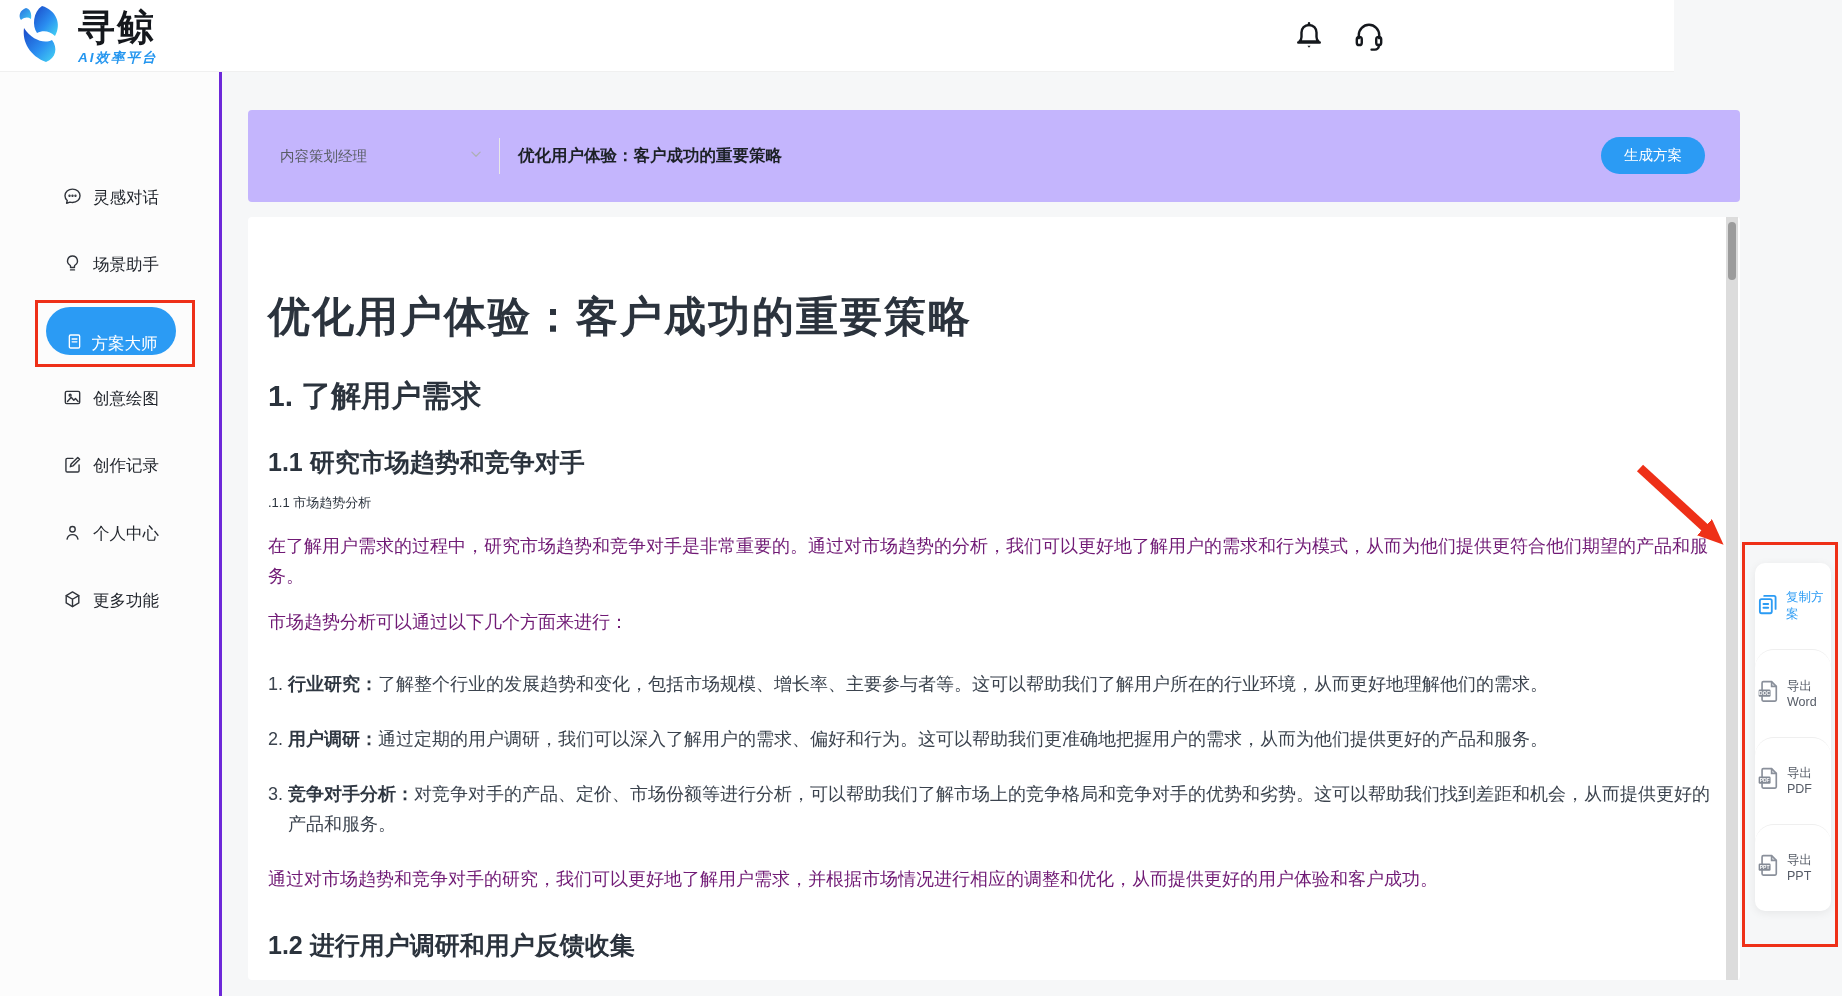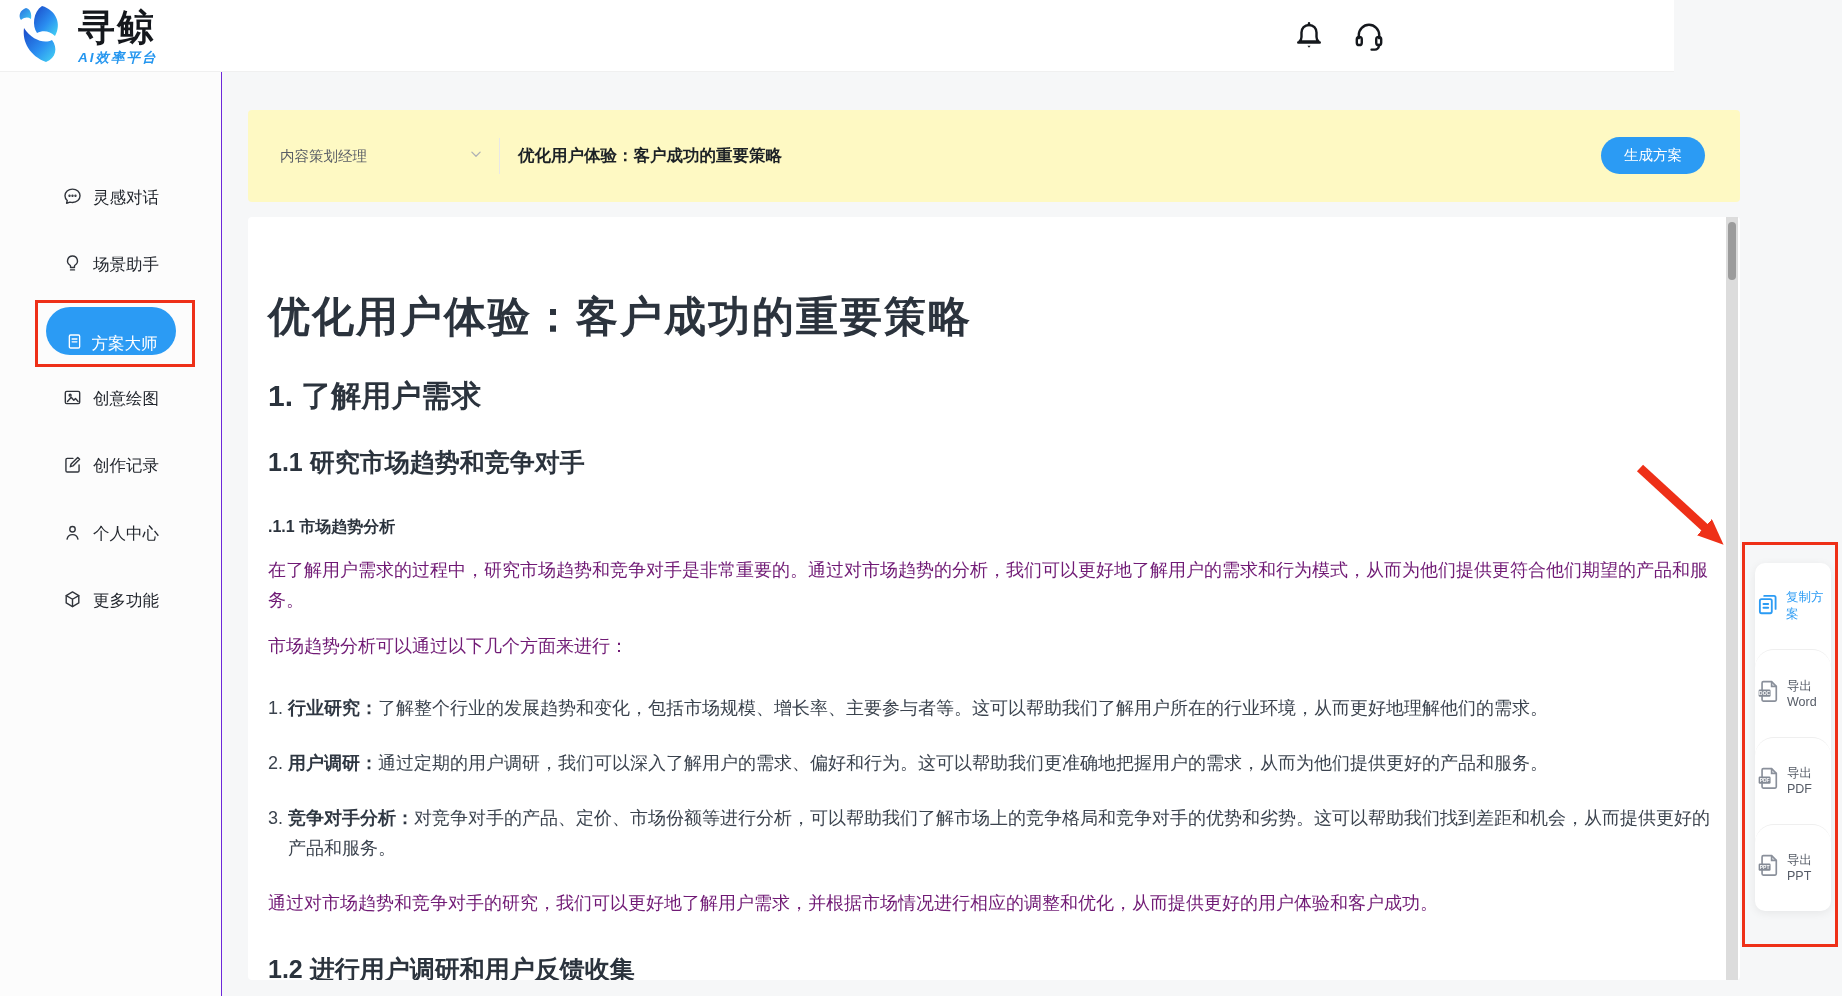--- a/index.html
+++ b/index.html
@@ -10,42 +10,42 @@
   
   .topnav { position:absolute; left:0; top:0; width:1674px; height:72px; background:#fff; border-bottom:1px solid #f0f0f0; z-index:5; }
   .logo { position:absolute; left:12px; top:4px; display:flex; align-items:flex-start; }
   .logo-text-block { margin-left:8px; padding-top:4px; }
   .logo-name { font-size:37px; font-weight:700; color:#15181d; line-height:40px; letter-spacing:2px; }
   .logo-sub { font-size:13.5px; font-weight:700; font-style:italic; color:#2596ef; letter-spacing:2px; margin-top:1px; }
   .topnav-icons { position:absolute; right:288px; top:0; height:72px; display:flex; align-items:center; gap:26px; }
   .nav-icon-btn { width:34px; height:34px; display:flex; align-items:center; justify-content:center; cursor:pointer; }
 
   
-  .sidebar { position:absolute; left:0; top:72px; width:222px; height:924px; background:#fcfcfc; border-right:1px solid #6d28d9;padding-left:40px; }
+  .sidebar { position:absolute; left:0; top:72px; width:222px; height:924px; background:#fcfcfc; border-right:3px solid #6d28d9;padding-left:40px; }
   .side-item { position:absolute; left:62px; height:40px; display:flex; align-items:center; gap:10px; font-size:16.5px; color:#23272e; cursor:pointer; }
   .side-item.active { left:46px; width:130px; height:48px; background:#2b9bf4; color:#fff; border-radius:24px; justify-content:center; gap:8px;align-items:flex-end; }
   .credits { position:absolute; left:20px; top:730px; width:182px; height:148px; background:#e8f4fe; border-radius:10px; text-align:center; }
   .credits-title { font-size:17px; font-weight:700; color:#15181d; margin-top:24px; }
   .credits-line { font-size:13.5px; color:#9aa0a8; line-height:22.5px; }
   .credits-line:first-of-type { margin-top:12px; }
 
   
-  .toolbar { position:absolute; left:248px; top:110px; width:1492px; height:92px; background:#fef9c3; border-radius:4px; }
+  .toolbar { position:absolute; left:248px; top:110px; width:1492px; height:92px; background:#c4b5fd; border-radius:4px; }
   .role-select { position:absolute; left:32px; top:0; height:100%; width:205px; display:flex; align-items:center; justify-content:space-between; cursor:pointer; }
   .role-text { font-size:14.5px; color:#5a5e66; }
   .tb-divider { position:absolute; left:251px; top:28px; width:1px; height:36px; background:#e8e8e8; }
   .tb-title { position:absolute; left:270px; top:0; height:100%; display:flex; align-items:center; font-size:16.5px; font-weight:700; color:#1c2126; }
   .gen-btn { position:absolute; right:35px; top:27px; height:37px; padding:0 23px; border:none; border-radius:19px; background:#2b9bf4; color:#fff; font-size:14.5px; display:flex; align-items:center; cursor:pointer; font-family:inherit; }
 
   
   .doc-card { position:absolute; left:248px; top:217px; width:1492px; height:763px; background:#fff; border-radius:4px; overflow:hidden; padding:0 30px 0 20px; }
   .doc-card h1 { font-size:42px; line-height:48px; letter-spacing:2px; font-weight:700; color:#2b333d; margin-top:76px; }
   .doc-card h2 { font-size:30px; line-height:38px; font-weight:700; color:#2b333d; margin-top:36px; }
   .doc-card h3 { font-size:25px; line-height:34px; font-weight:700; color:#2b333d; margin-top:30px; }
-  .doc-card h4 { font-size:16px; line-height:24px; font-weight:700; color:#2b333d; margin-top:36px; }
+  .doc-card h4 { font-size:13px; line-height:24px; font-weight:400; color:#2b333d; margin-top:12px; }
   .doc-card p { font-size:18px; line-height:30px; color:#701a75; margin-top:16px; }
   .doc-card ol { list-style:none; margin-top:32px; }
   .doc-card li { display:flex; font-size:18px; line-height:30px; color:#3b434e; }
   .doc-card li + li { margin-top:25px; }
   .doc-card .num { width:20px; flex:none; }
   .doc-card .li-body b, .doc-card li b { font-weight:700; color:#2f3742; }
   .doc-card p.closing { margin-top:25px; }
   .doc-card h3.second { margin-top:34px; }
 
   

